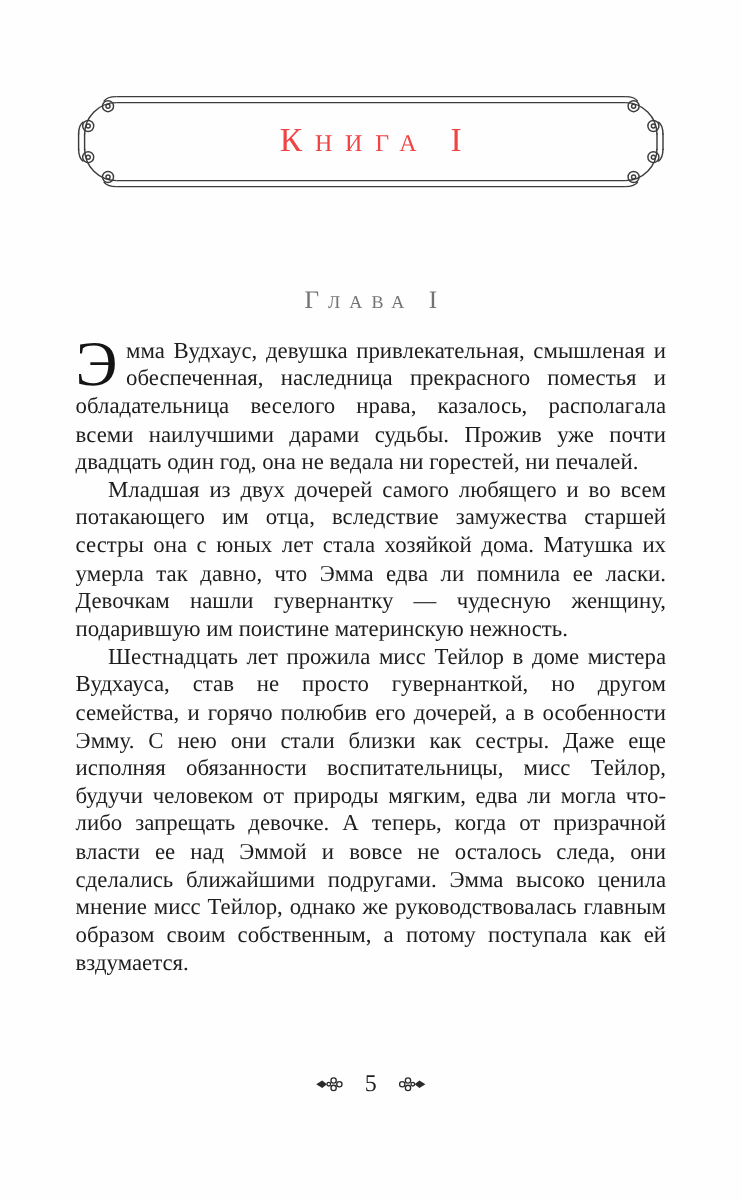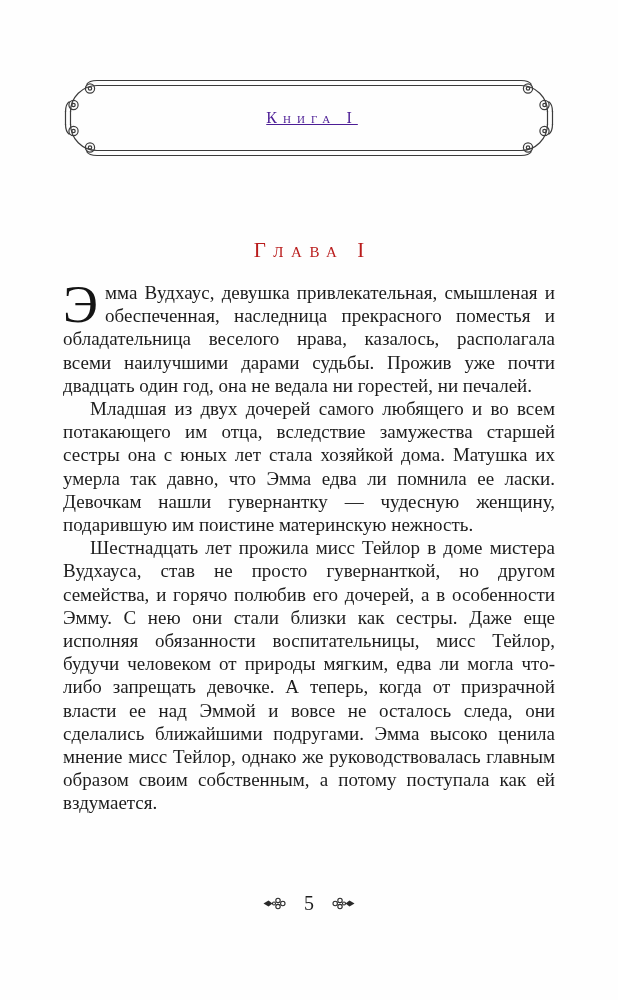--- a/index.html
+++ b/index.html
@@ -15,36 +15,35 @@
 
   
   .frame-box{
     position:absolute;left:63px;top:78px;width:492px;height:80px;
   }
   .frame-box svg{position:absolute;left:0;top:0;}
   .book-title{
     position:absolute;left:0;top:0;width:100%;height:100%;
     display:flex;align-items:center;justify-content:center;
     font-variant:small-caps;
-    font-size:16px;
+    font-size:28px;
     letter-spacing:.38em;
     text-indent:.38em;
-    color:#4c1d95;
-    text-decoration:underline;
+    color:#ef4444;
   }
 
   
   .chapter-title{
     position:absolute;left:63px;top:238px;width:492px;
     text-align:center;
     font-variant:small-caps;
     font-size:21px;
     letter-spacing:.36em;
     text-indent:.36em;
-    color:#b91c1c;
+    color:#737373;
   }
 
   
   .body-text{
     position:absolute;left:63px;top:281px;width:492px;
     font-size:19px;
     line-height:23.2px;
     text-align:justify;
     text-justify:inter-word;
   }

